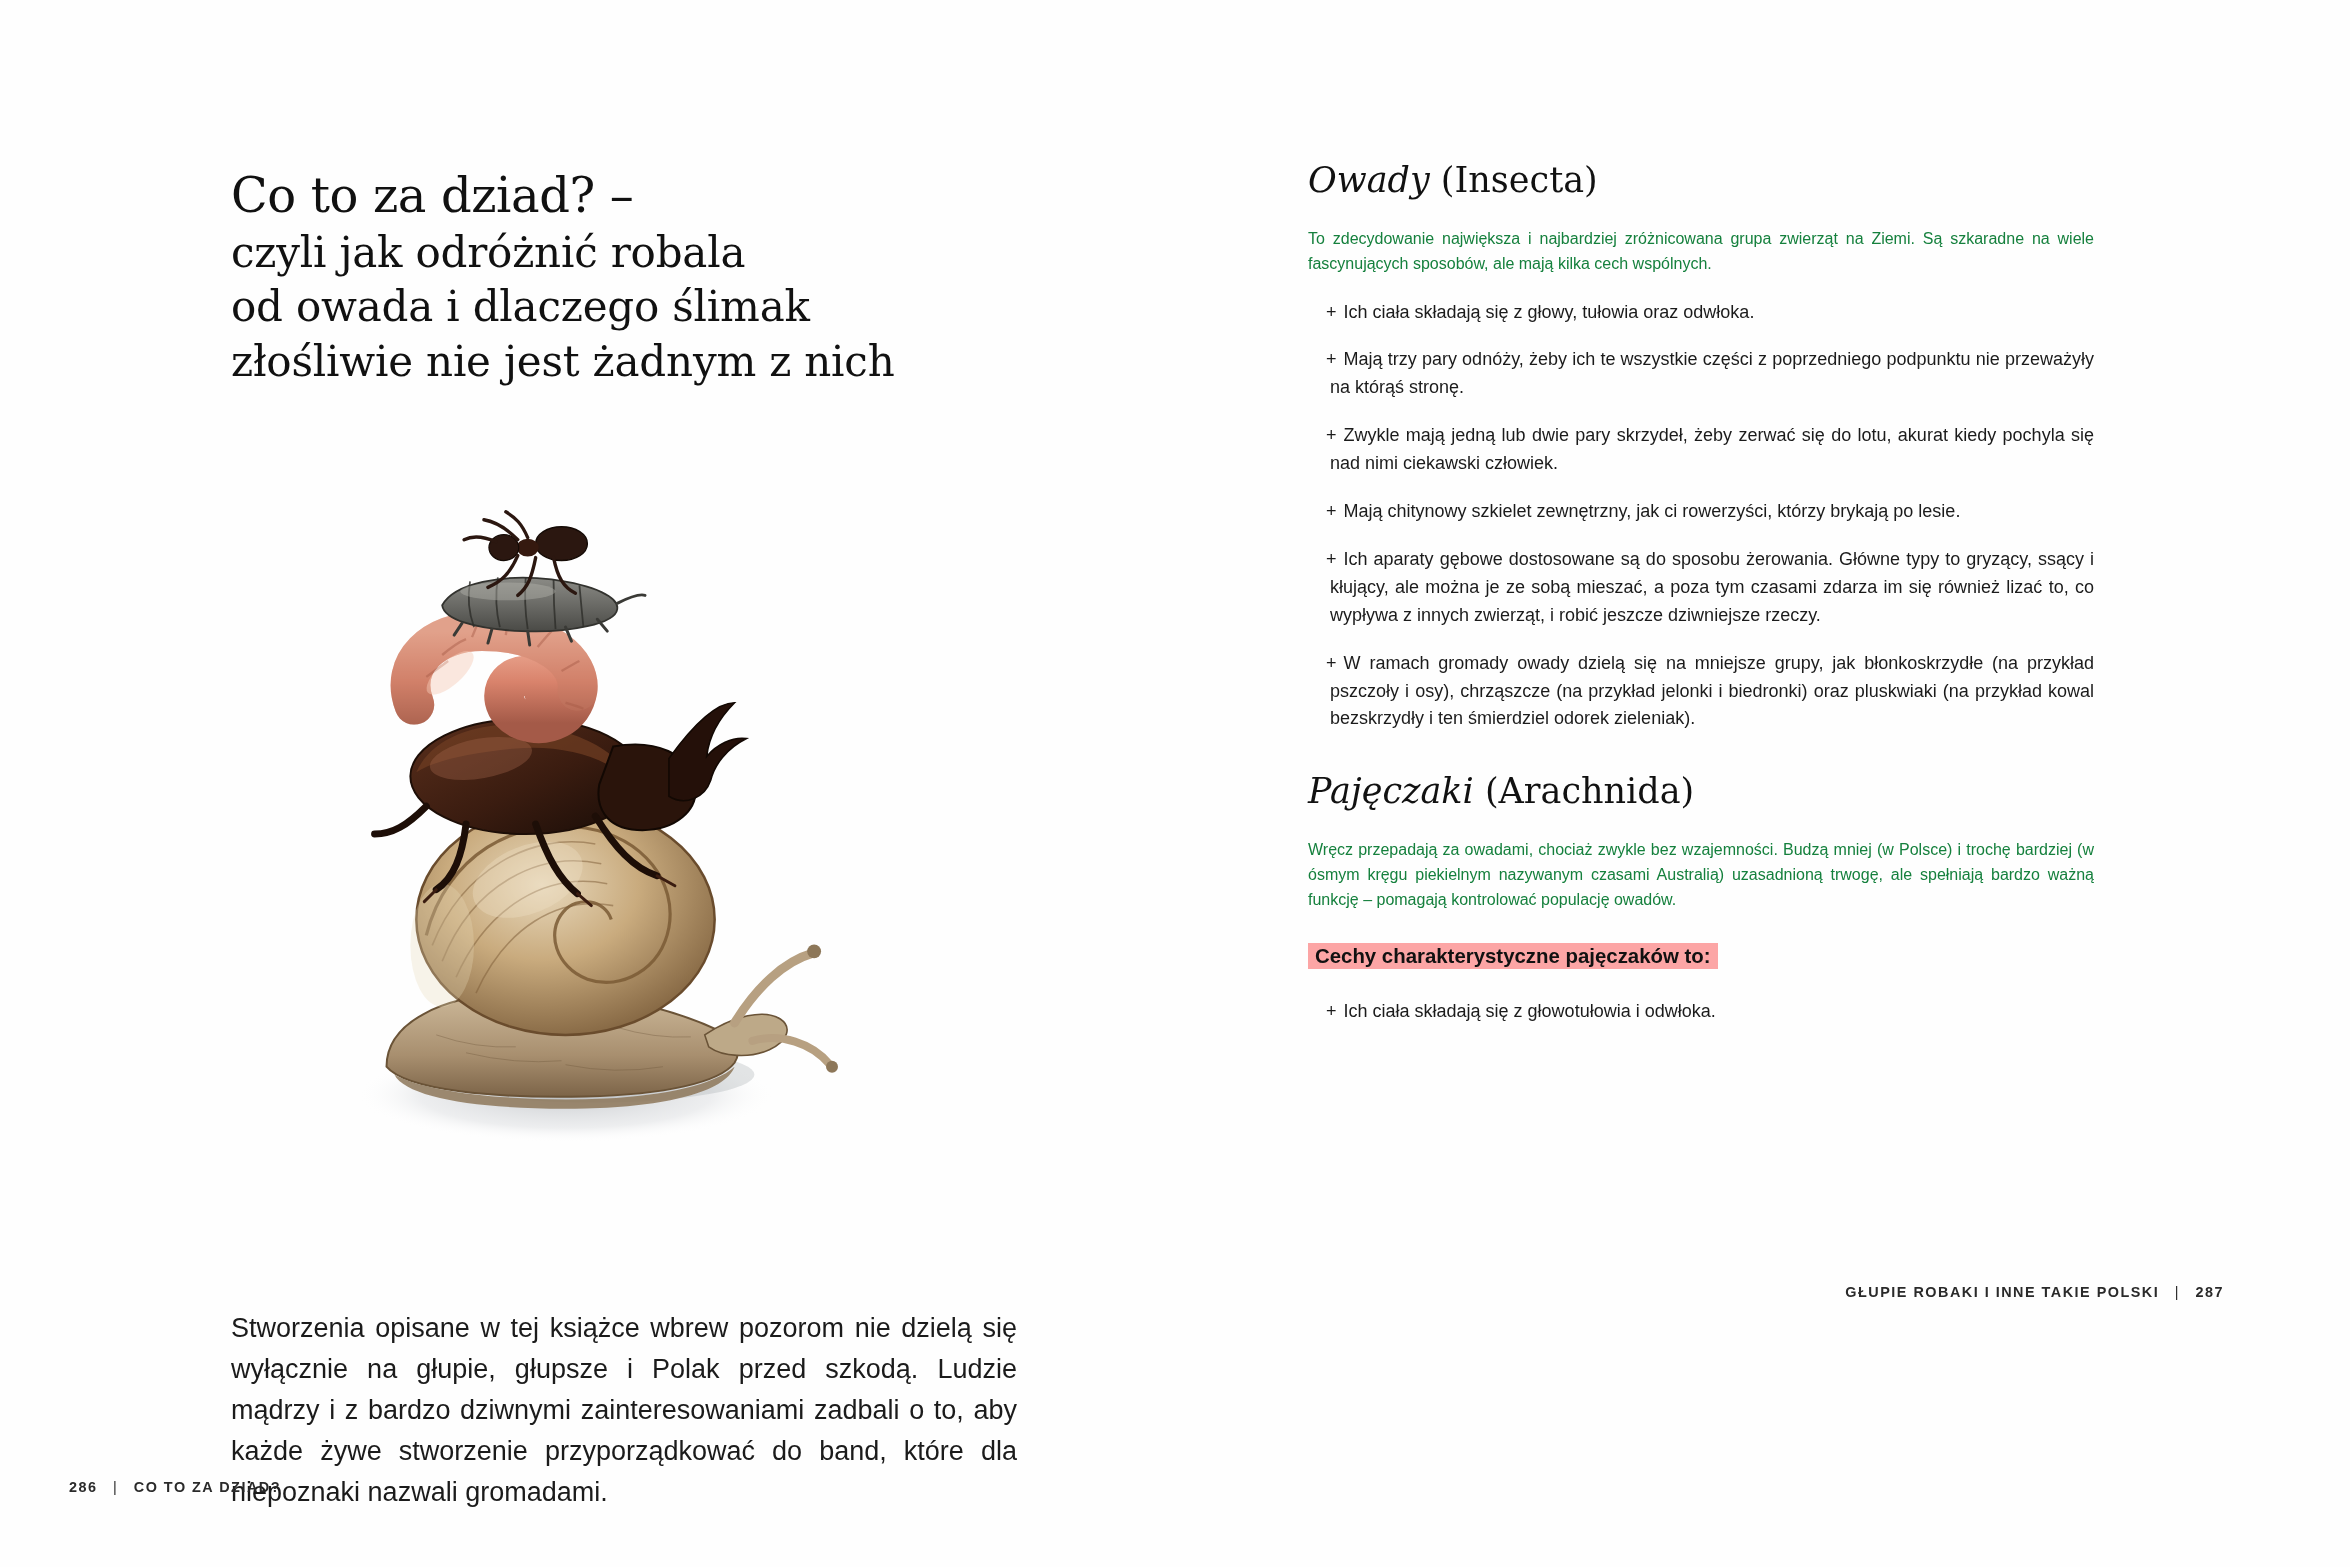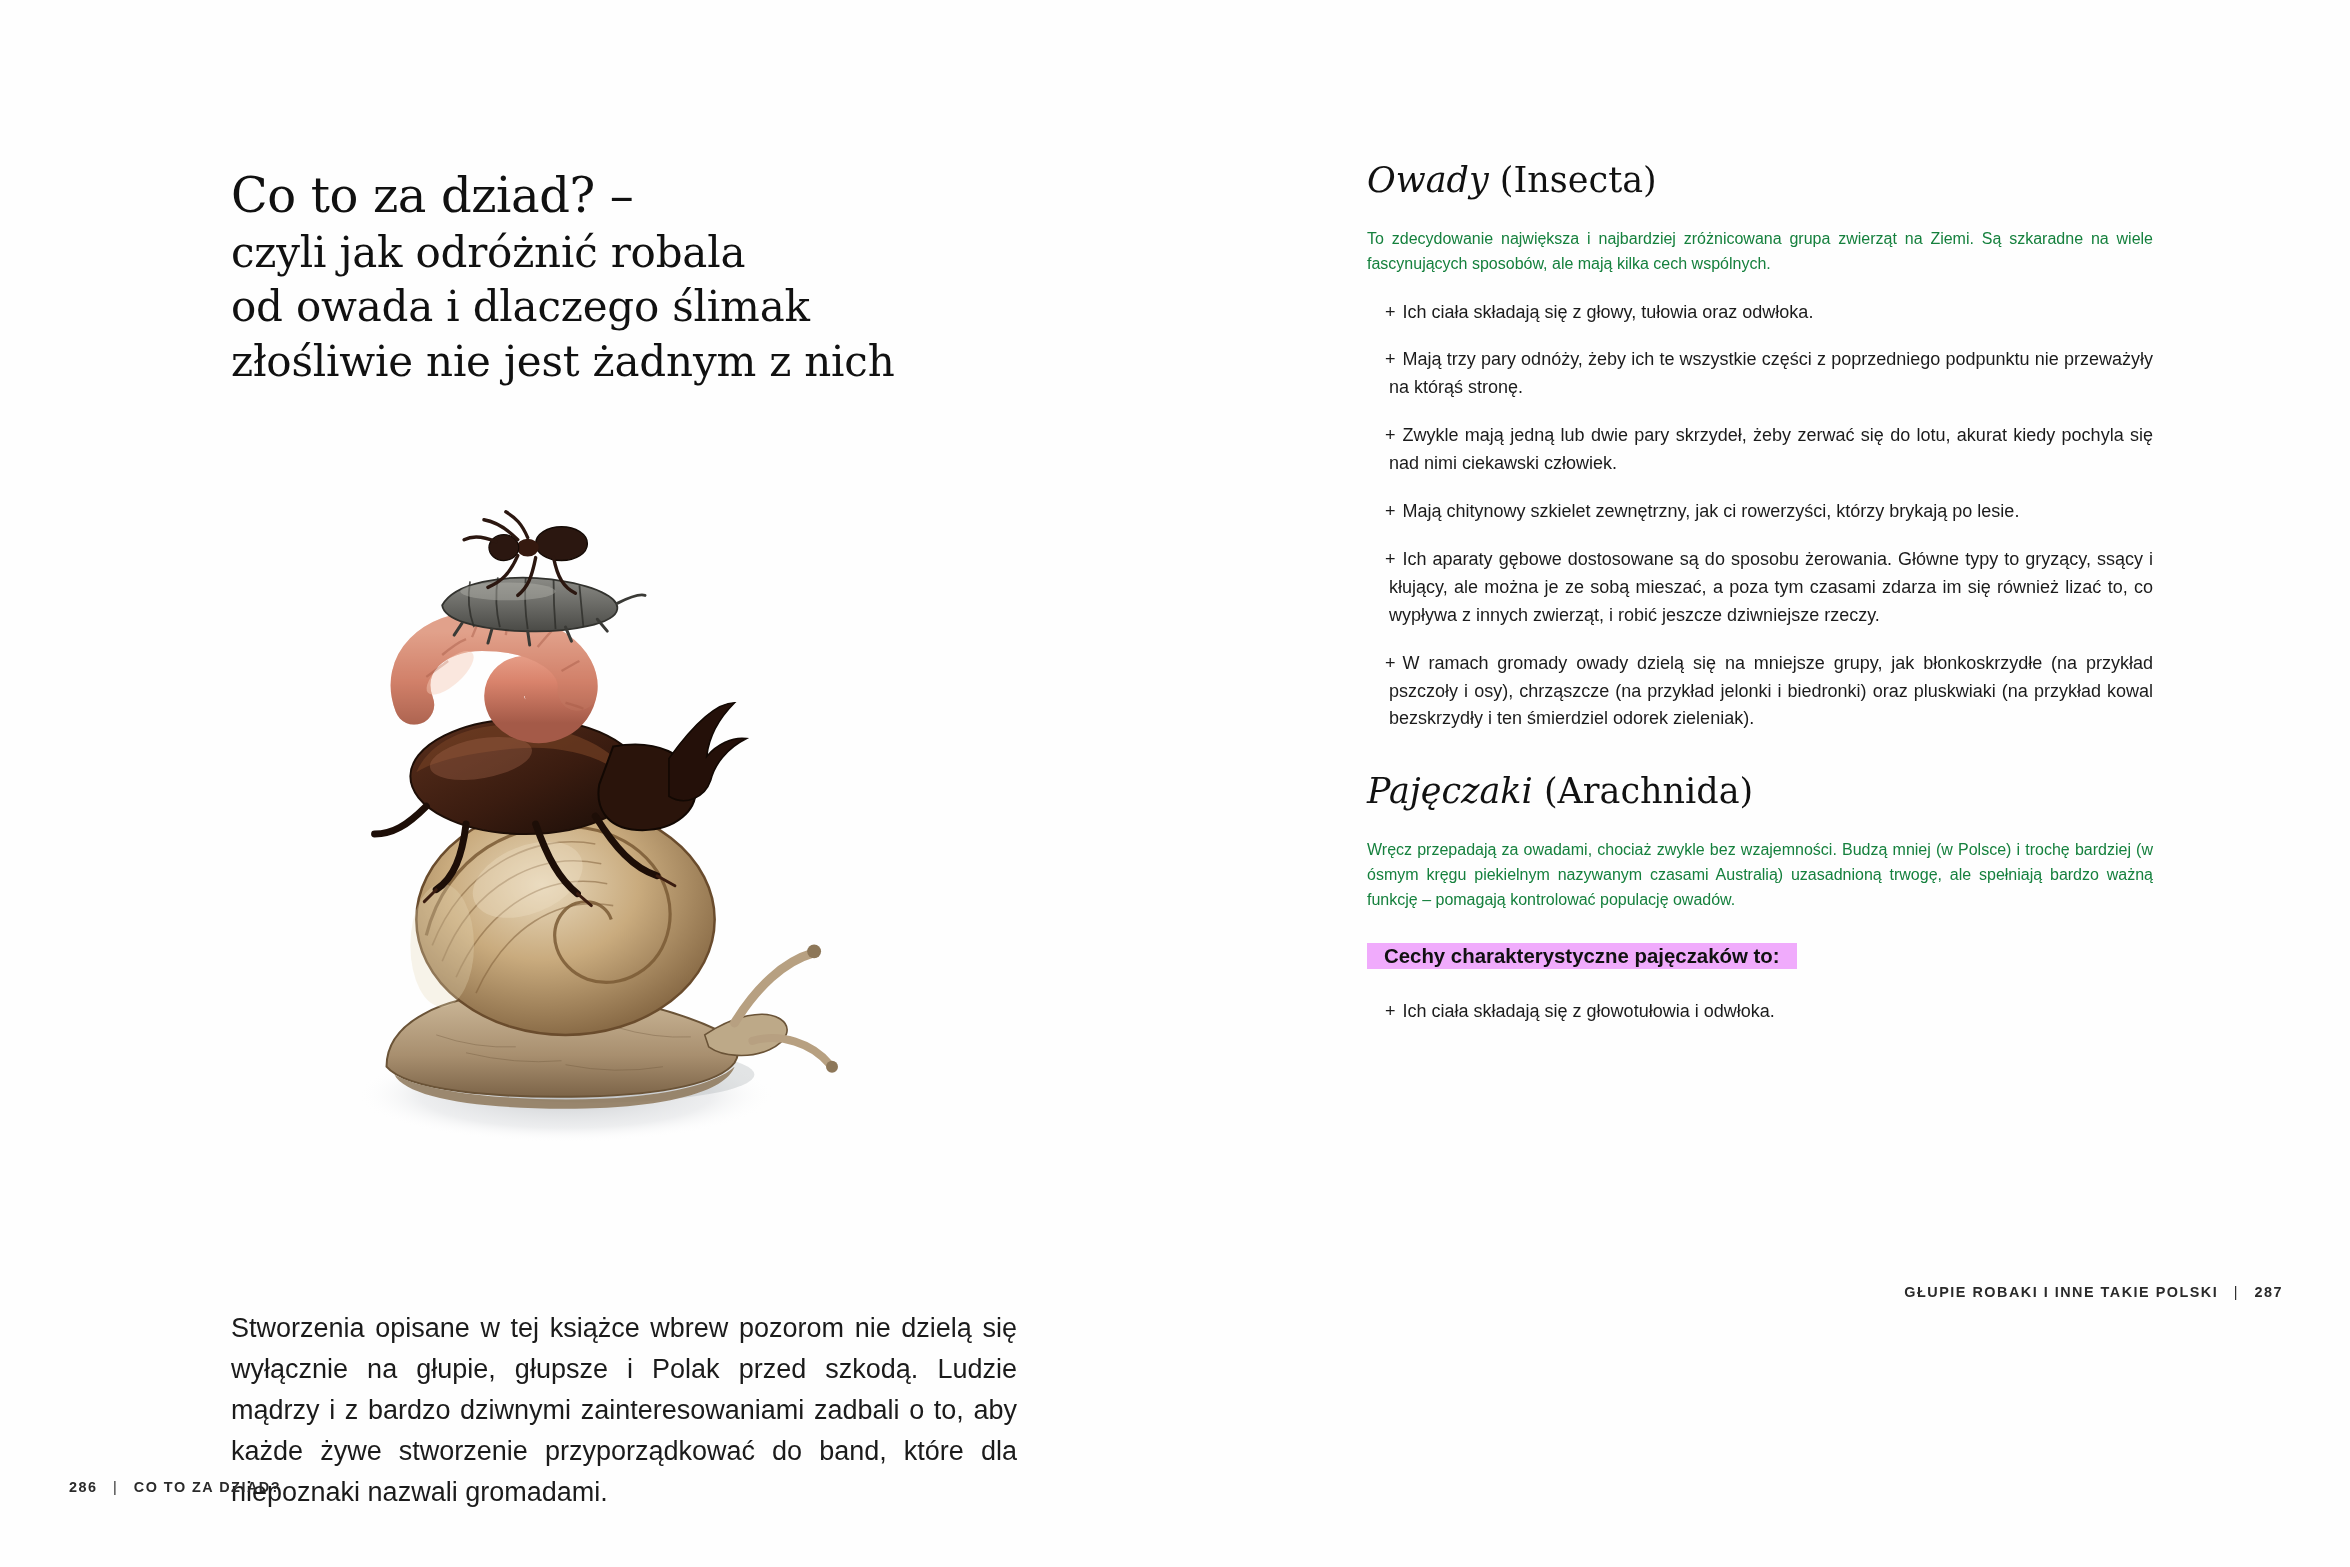--- a/index.html
+++ b/index.html
@@ -66,21 +66,21 @@
     width: 786px;
     font-size: 27px;
     line-height: 1.52;
     text-align: justify;
     color: #1b1b1b;
   }
 
   
   .page-right {
     position: absolute;
-    left: 1174px; top: 0;
+    left: 1115px; top: 0;
     width: 1175px;
     height: 1372px;
   }
   .rcol {
     position: absolute;
     left: 193px;
     top: 159px;
     width: 786px;
   }
   h2.sec {
@@ -106,26 +106,26 @@
     text-align: justify;
     color: #1b1b1b;
     margin-bottom: 20px;
     padding-left: 22px;
     text-indent: -4px;
   }
   .bullet .plus { margin-right: 7px; }
   .sec2 { margin-top: 37px; }
   .highlight {
     display: inline;
-    background: #f0abfc;
+    background: #fca5a5;
     font-size: 20.4px;
     line-height: 1.75;
     font-weight: 700;
     color: #111;
-    padding: 2px 17px;
+    padding: 2px 7px;
     box-decoration-break: clone;
     -webkit-box-decoration-break: clone;
   }
   .highlight-wrap { margin: 26px 0 24px 0; }
 
   
   .footer {
     position: absolute;
     bottom: 72px;
     font-size: 14.4px;

